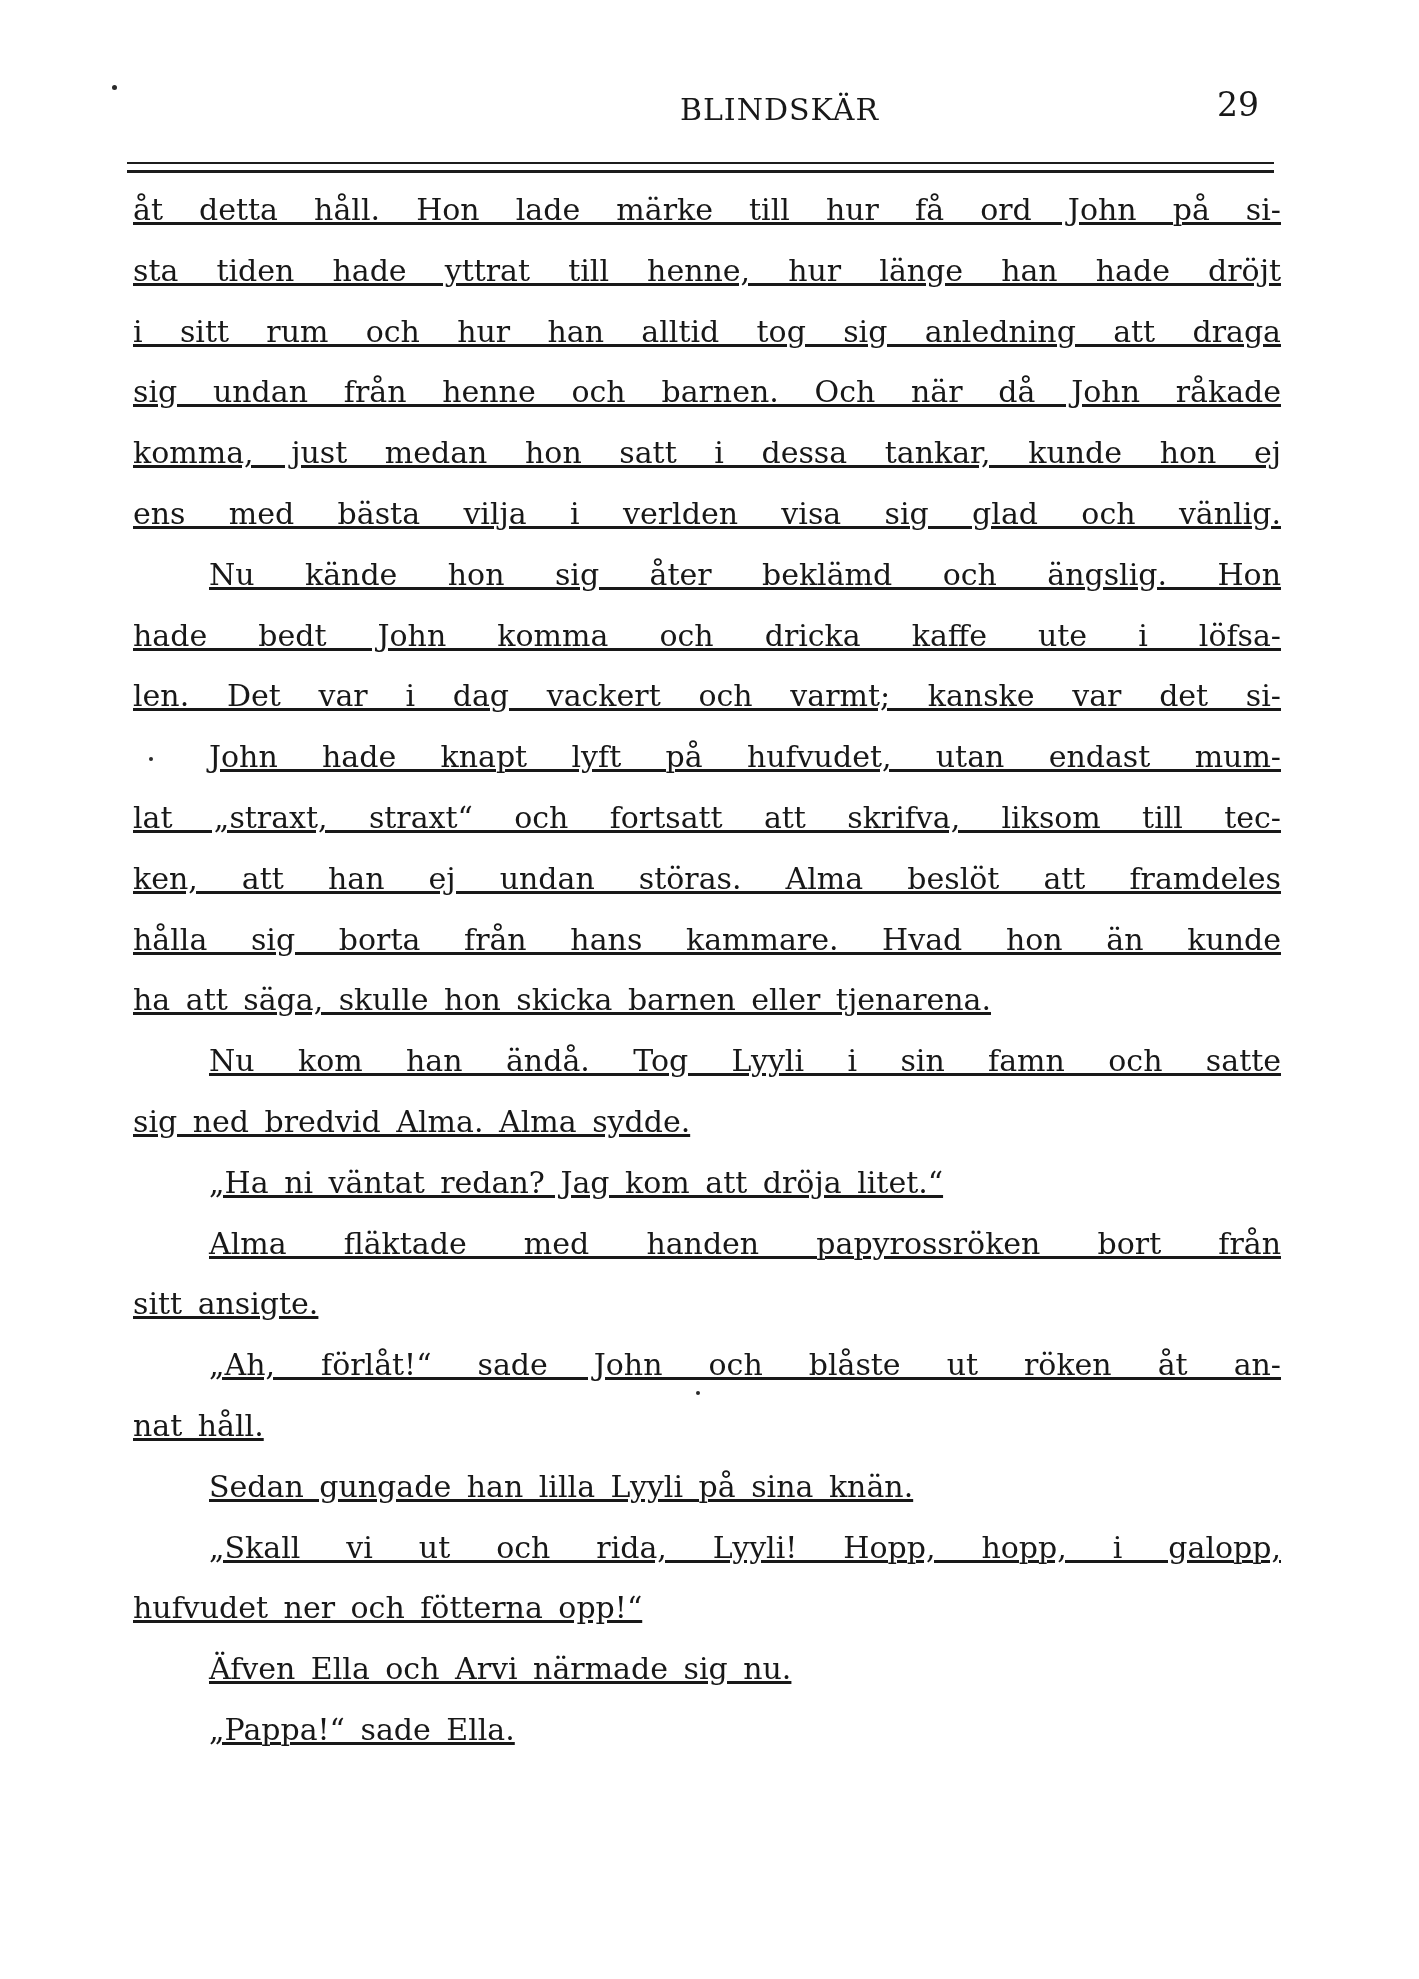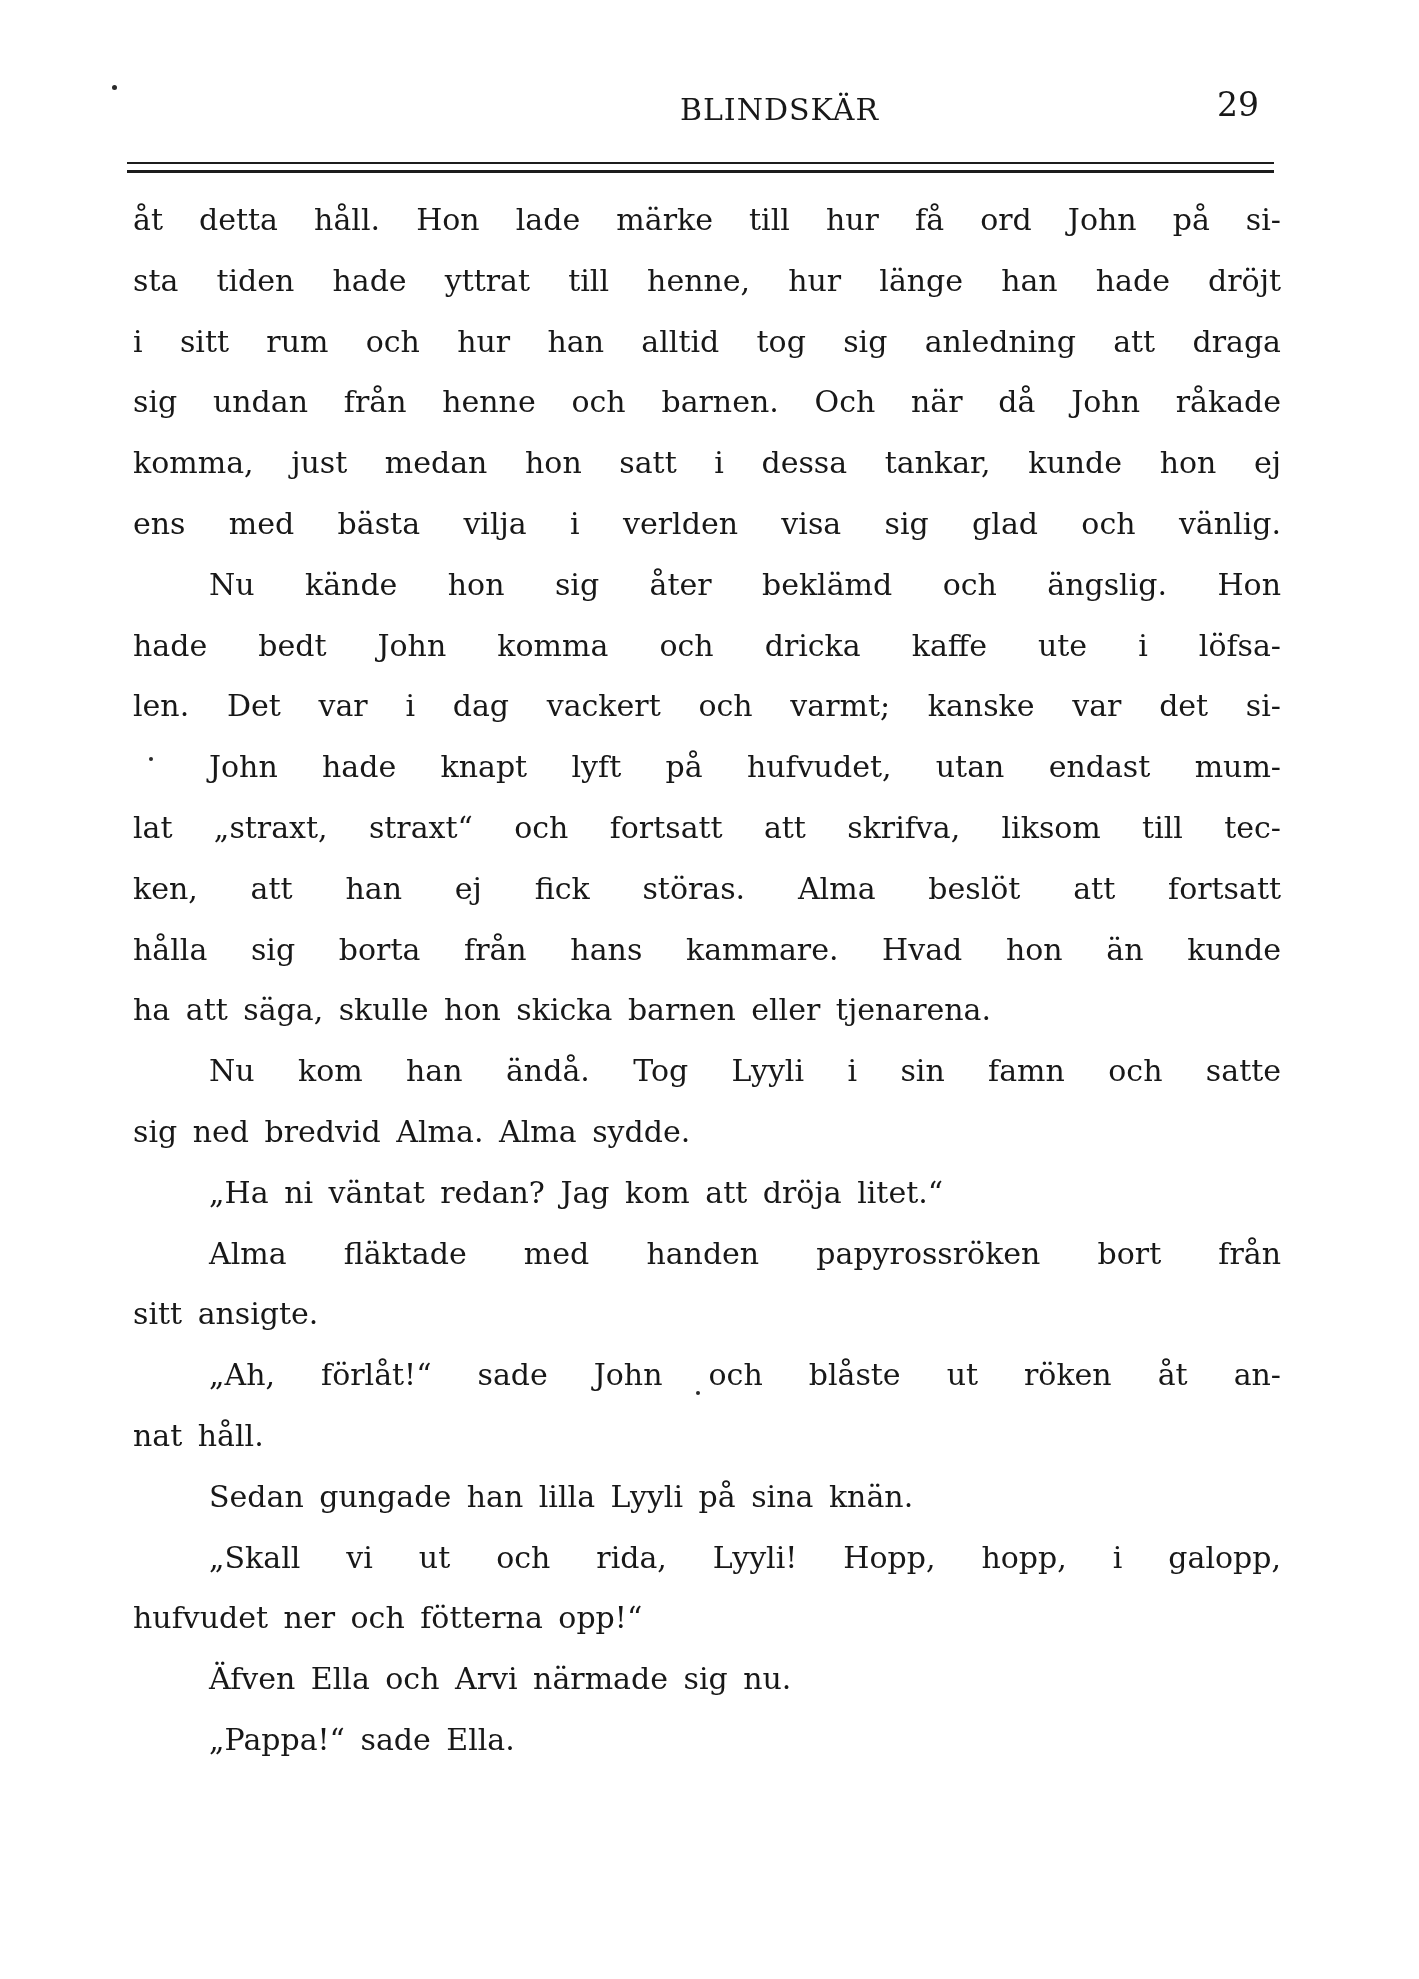--- a/index.html
+++ b/index.html
@@ -38,25 +38,26 @@
     position: absolute;
     top: 162px;
     left: 127px;
     width: 1147px;
     height: 6px;
     border-top: 2.5px solid #1c1c1c;
     border-bottom: 3.5px solid #1c1c1c;
   }
   .text-block {
     position: absolute;
-    top: 190px;
+    top: 180px;
     left: 133px;
     width: 1148px;
     font-size: 30px;
     line-height: 60.8px;
+    text-decoration: underline;
   }
   .line {
     text-align: justify;
     text-align-last: left;
     word-spacing: 0.2em;
     white-space: normal;
   }
   .line.j {
     text-align-last: justify;
   }
@@ -86,21 +87,21 @@
     <div class="line j">sta tiden hade yttrat till henne, hur länge han hade dröjt</div>
     <div class="line j">i sitt rum och hur han alltid tog sig anledning att draga</div>
     <div class="line j">sig undan från henne och barnen. Och när då John råkade</div>
     <div class="line j">komma, just medan hon satt i dessa tankar, kunde hon ej</div>
     <div class="line j">ens med bästa vilja i verlden visa sig glad och vänlig.</div>
     <div class="line j i">Nu kände hon sig åter beklämd och ängslig.  Hon</div>
     <div class="line j">hade bedt John komma och dricka kaffe ute i löfsa-</div>
     <div class="line j">len.  Det var i dag vackert och varmt; kanske var det si-</div>
     <div class="line j i">John hade knapt lyft på hufvudet, utan endast mum-</div>
     <div class="line j">lat „straxt, straxt“ och fortsatt att skrifva, liksom till tec-</div>
-    <div class="line j">ken, att han ej fick störas.  Alma beslöt att fortsatt</div>
+    <div class="line j">ken, att han ej undan störas.  Alma beslöt att framdeles</div>
     <div class="line j">hålla sig borta från hans kammare.  Hvad hon än kunde</div>
     <div class="line">ha att säga, skulle hon skicka barnen eller tjenarena.</div>
     <div class="line j i">Nu kom han ändå.  Tog Lyyli i sin famn och satte</div>
     <div class="line">sig ned bredvid Alma.  Alma sydde.</div>
     <div class="line i">„Ha ni väntat redan?  Jag kom att dröja litet.“</div>
     <div class="line j i">Alma fläktade med handen papyrossröken bort från</div>
     <div class="line">sitt ansigte.</div>
     <div class="line j i">„Ah, förlåt!“ sade John och blåste ut röken åt an-</div>
     <div class="line">nat håll.</div>
     <div class="line i">Sedan gungade han lilla Lyyli på sina knän.</div>

